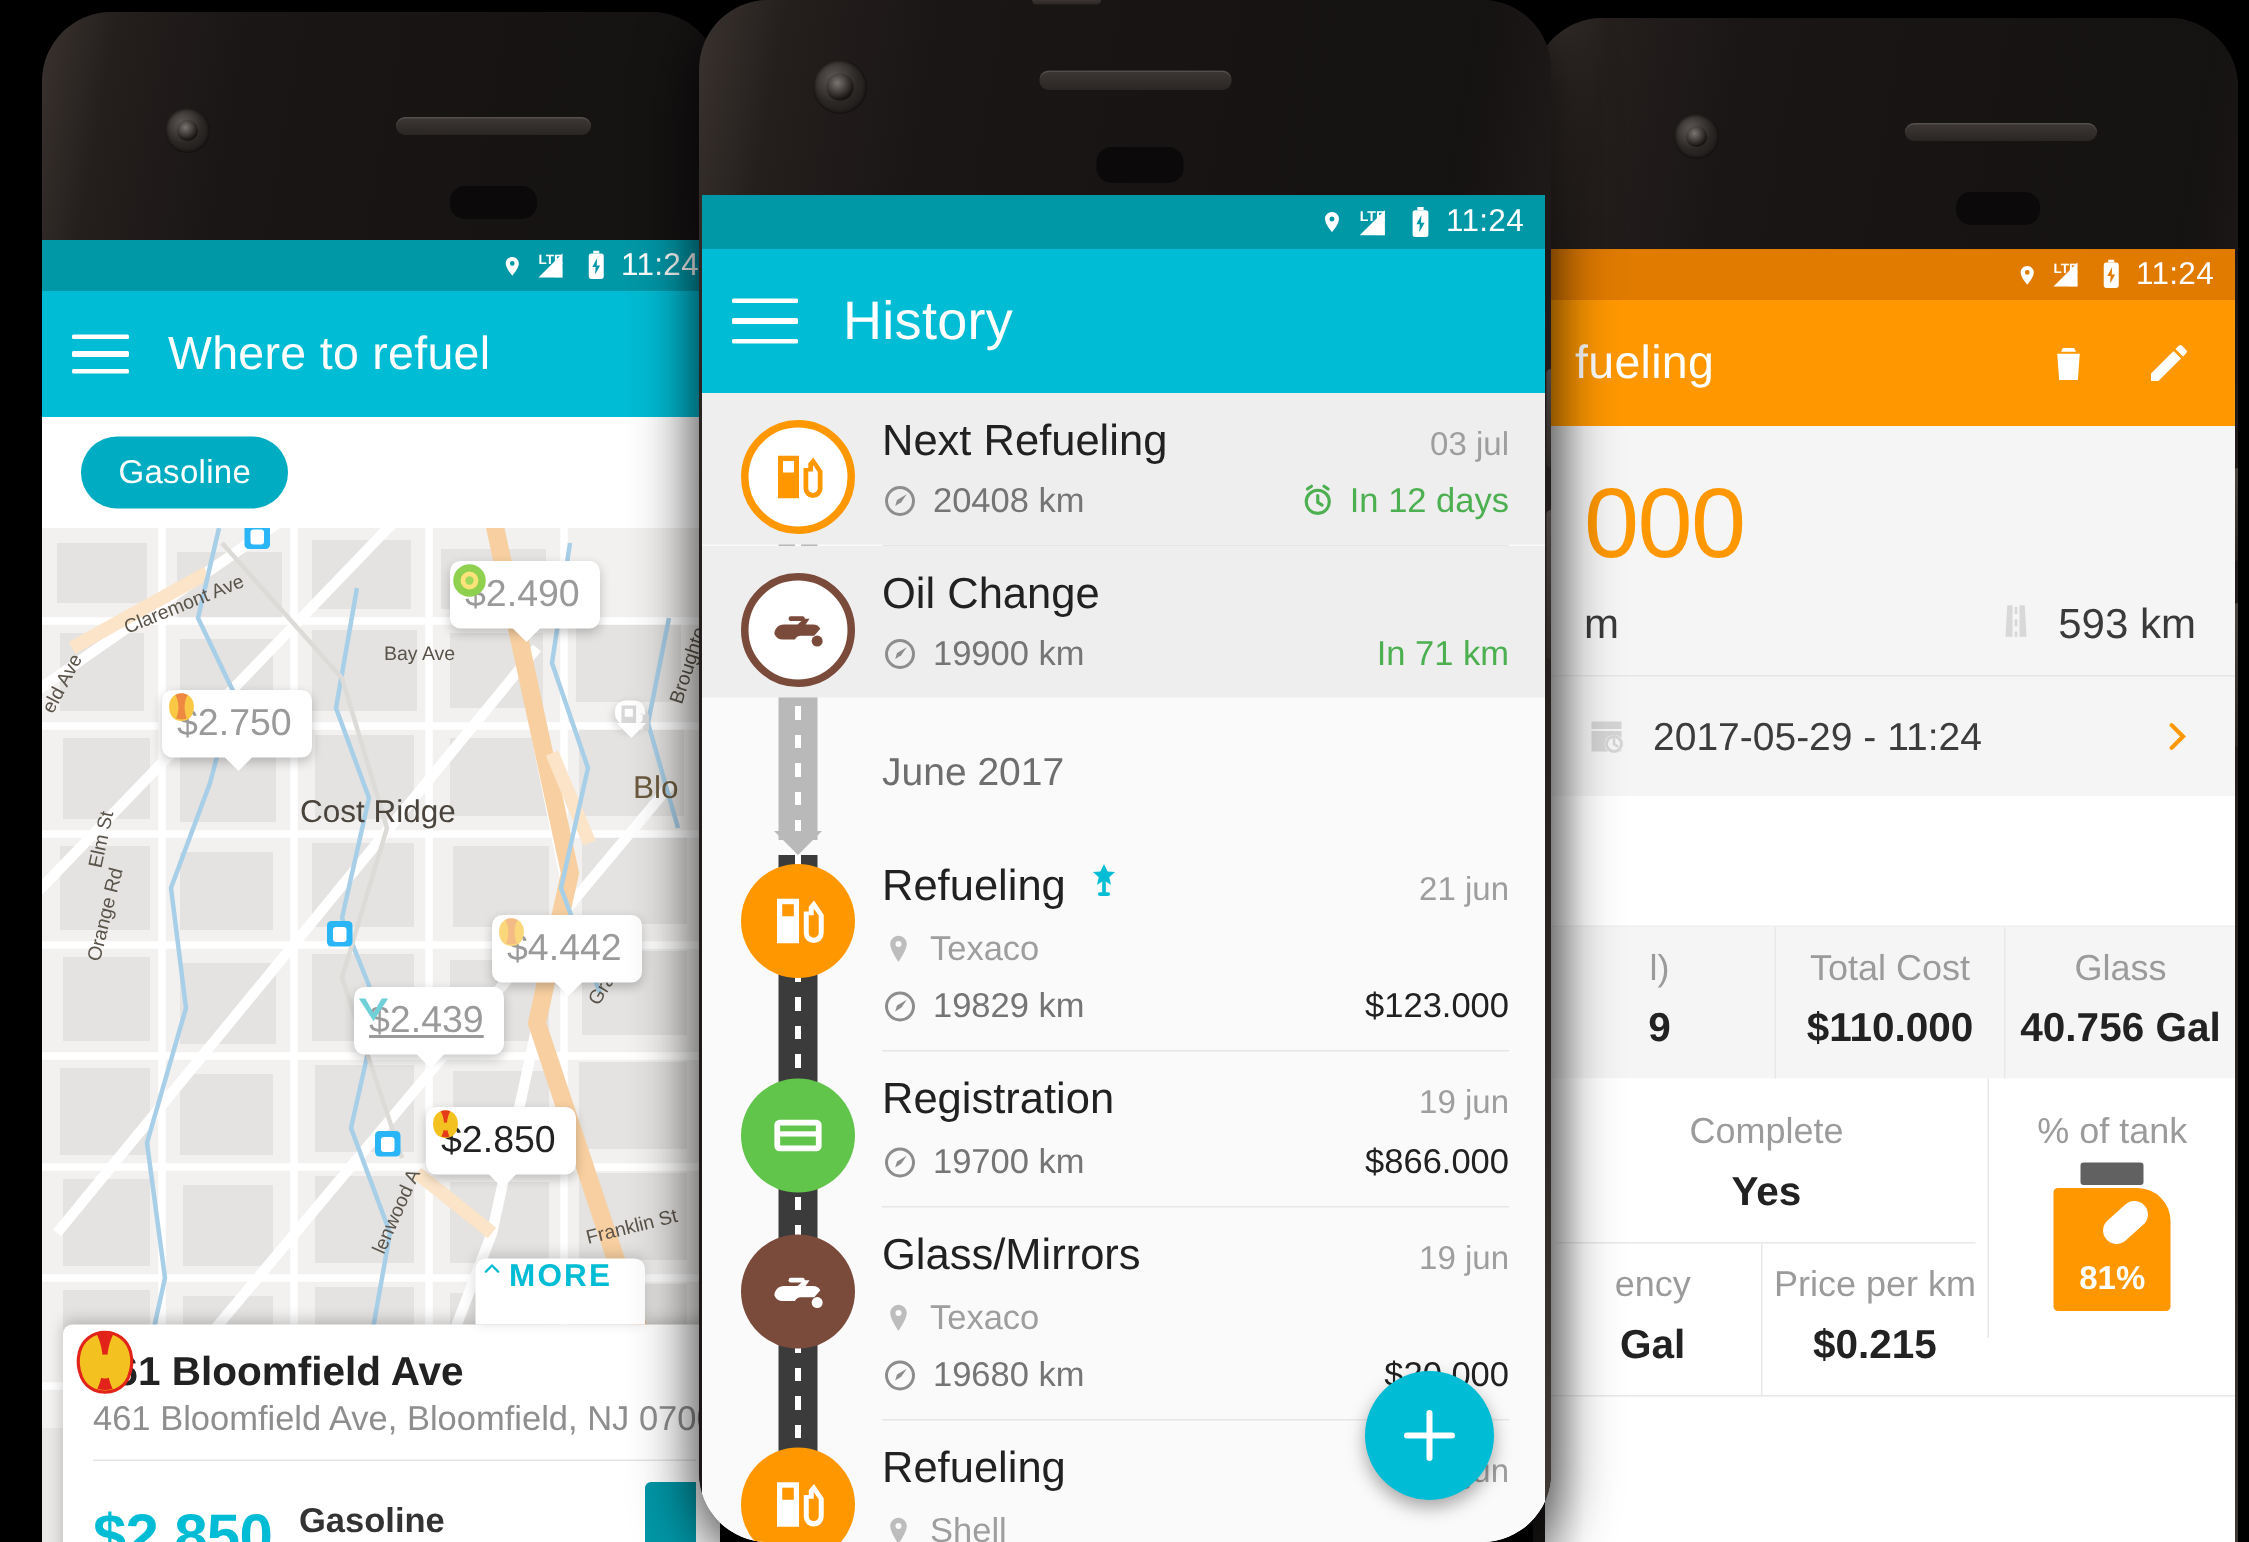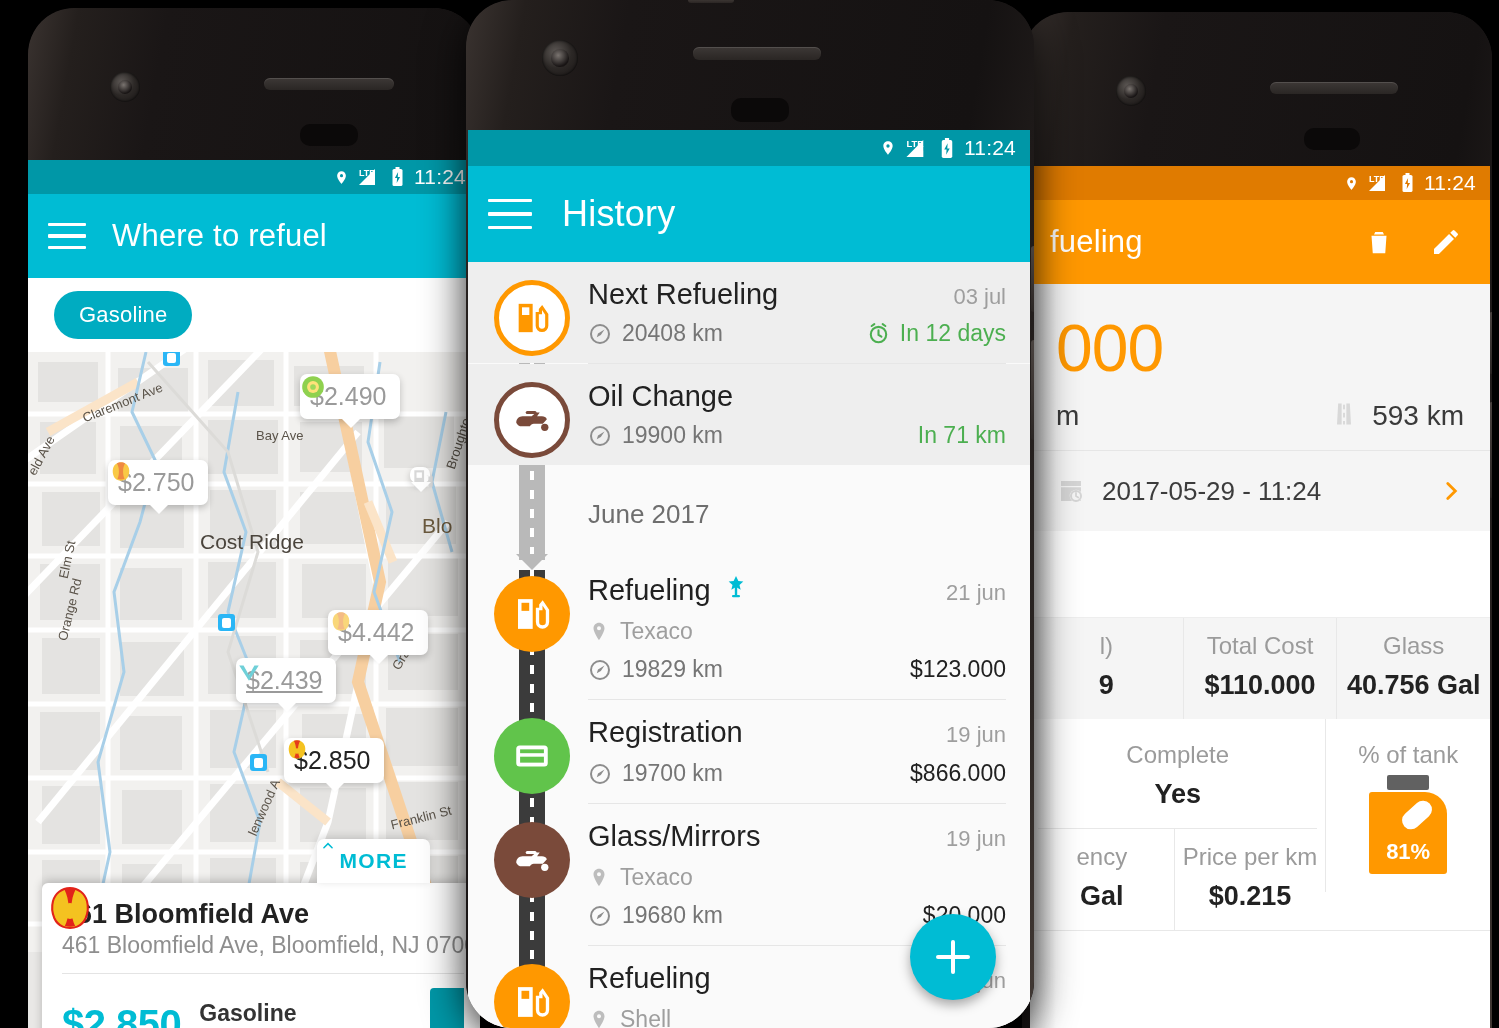--- a/index.html
+++ b/index.html
@@ -100,21 +100,21 @@
   .brand { width:26px; height:26px; flex:0 0 auto; }
 
   .bottomcard {
     position:absolute; left:14px; right:-4px; bottom:0;
     background:#fff; border-radius:6px 6px 0 0;
     box-shadow:0 -2px 10px rgba(0,0,0,.22);
   }
   .more-tab {
     position:absolute; right:54px; top:-44px; height:44px;
     background:#fff; border-radius:7px 7px 0 0; padding:0 22px;
-    display:flex; align-items:center; gap:12px;
+    display:flex; align-items:flex-start; gap:12px;
     box-shadow:0 -2px 9px rgba(0,0,0,.16);
     color:#00bcd4; font-size:21px; font-weight:bold; letter-spacing:1.4px;
   }
   .card-head { display:flex; align-items:center; gap:18px; padding:16px 20px 14px 20px; }
   .card-title { font-size:27px; color:#222; font-weight:bold; white-space:nowrap; }
   .card-sub { font-size:23px; color:#8e8e8e; white-space:nowrap; margin-top:2px; }
   .card-div { height:1px; background:#e4e4e4; margin:0 20px; }
   .card-foot { display:flex; align-items:center; gap:18px; padding:14px 20px 18px 20px; }
   .big-price { font-size:40px; color:#00bcd4; font-weight:bold; letter-spacing:-.5px; }
   .foot-label { font-size:23px; color:#333; font-weight:bold; }

